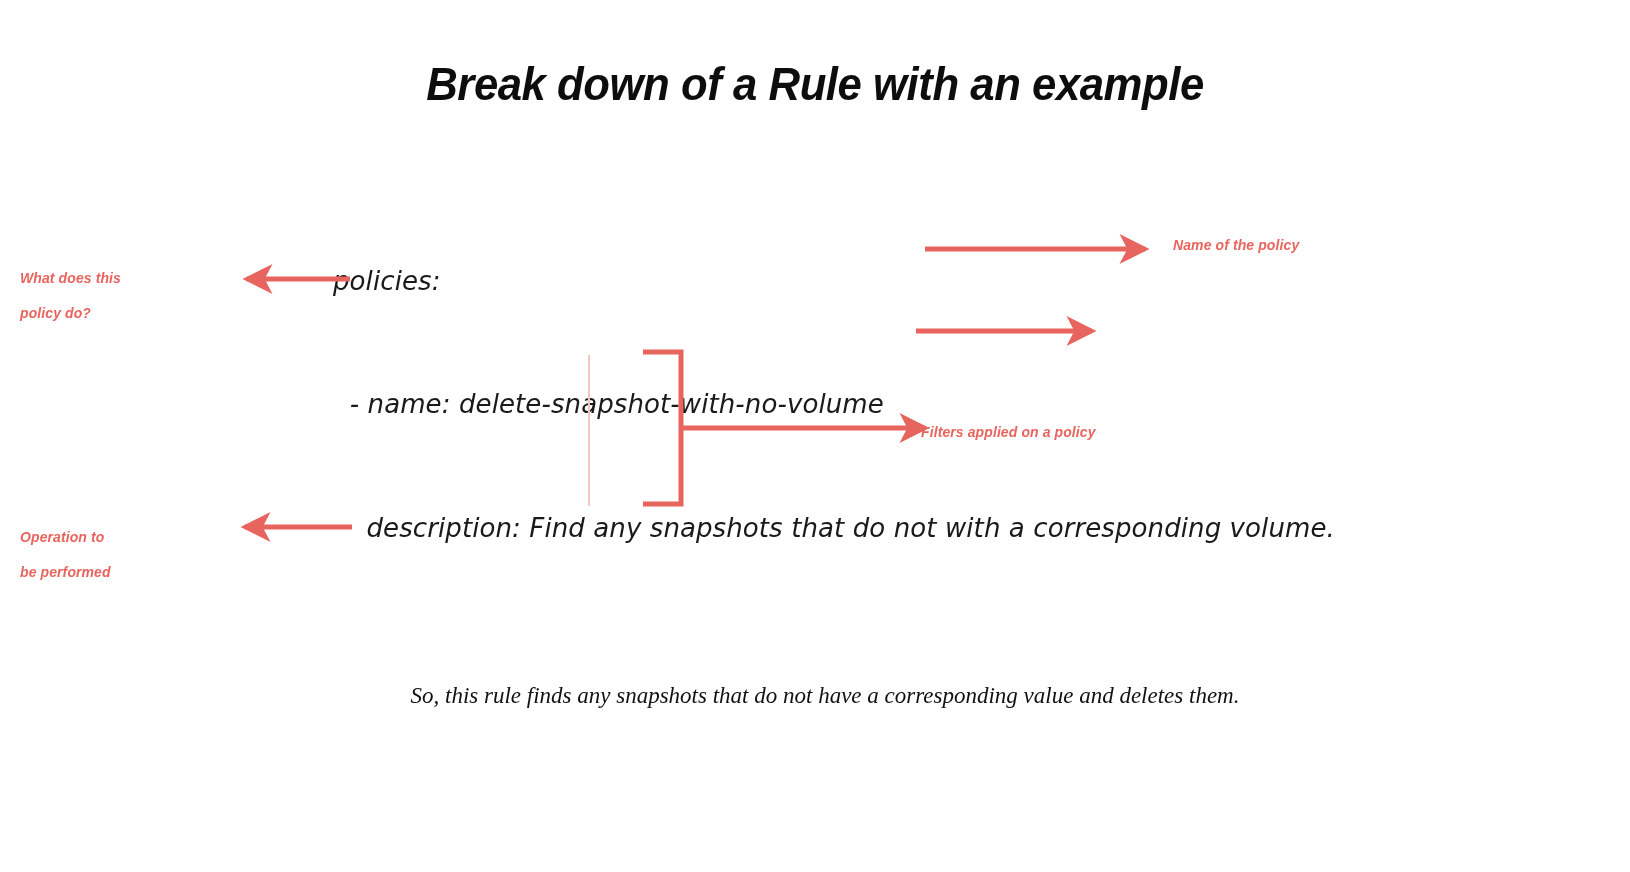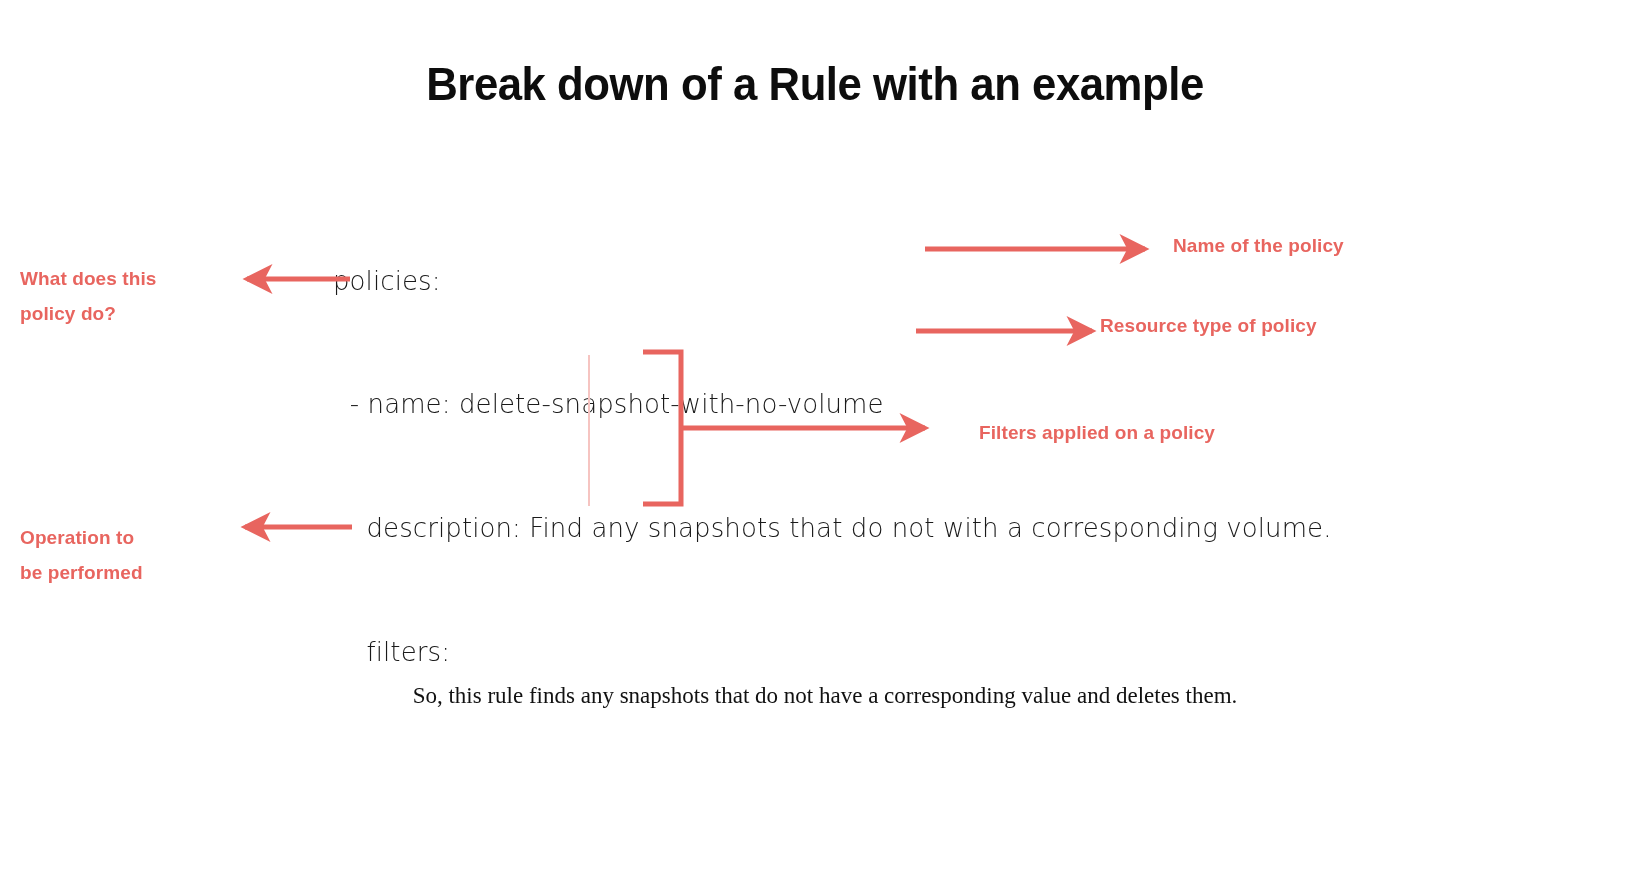--- a/index.html
+++ b/index.html
@@ -10,20 +10,21 @@
   body {
     font-family: "Liberation Sans", sans-serif;
     -webkit-font-smoothing: antialiased;
   }
   #stage {
     position: relative;
     width: 1630px;
     height: 872px;
     background: #ffffff;
     overflow: hidden;
+    font-style: italic;
   }
 
   
   #title {
     position: absolute;
     left: 0;
     top: 56px;
     width: 1630px;
     text-align: center;
     font-family: "Liberation Sans", sans-serif;
@@ -53,32 +54,32 @@
     display: block;
     height: 41.3px;
     white-space: pre;
   }
 
   
   .ann {
     position: absolute;
     font-family: "Liberation Sans", sans-serif;
     font-weight: bold;
-    font-size: 19px;
+    font-size: 14px;
     color: #E8655F;
     letter-spacing: 0.1px;
     line-height: 35px;
     white-space: pre-line;
   }
   .ann-right { text-align: left; }
   .ann-left  { text-align: left; }
 
   #lbl-name     { left: 1173px; top: 228px; }
   #lbl-resource { left: 1100px; top: 308px; }
-  #lbl-filters  { left: 979px;  top: 415px; }
+  #lbl-filters  { left: 921px;  top: 415px; }
   #lbl-what     { left: 20px;   top: 261px; width: 215px; }
   #lbl-oper     { left: 20px;   top: 520px; width: 212px; }
 
   
   #arrows {
     position: absolute;
     left: 0;
     top: 0;
     width: 1630px;
     height: 872px;
@@ -103,21 +104,20 @@
 <body>
 
 <div id="stage">
 
   <div id="title">Break down of a Rule with an example</div>
 
   <div id="yaml">
     <span class="yline">policies:</span>
     <span class="yline">  - name: delete-snapshot-with-no-volume</span>
     <span class="yline">    description: Find any snapshots that do not with a corresponding volume.</span>
-    <span class="yline">    filters:</span>
     
     
     
     
     
   </div>
 
   <svg id="arrows" viewBox="0 0 1630 872">
     <defs>
       <marker id="arrowR" viewBox="0 0 12 12" refX="9.5" refY="6" markerWidth="7.2" markerHeight="7.2" orient="auto-start-reverse">
@@ -147,21 +147,20 @@
       <line x1="350" y1="279" x2="247" y2="279" stroke="#E8655F" stroke-width="5" marker-end="url(#arrowR)"></line>
     </g>
 
     <g>
       <line x1="352" y1="527" x2="245" y2="527" stroke="#E8655F" stroke-width="5" marker-end="url(#arrowR)"></line>
     </g>
   </svg>
 
   <div class="ann ann-right" id="lbl-name">Name of the policy</div>
 
-  <div class="ann ann-right" id="lbl-resource">Resource type of policy</div>
 
   <div class="ann ann-right" id="lbl-filters">Filters applied on a policy</div>
 
   <div class="ann ann-left" id="lbl-what">What does this
 policy do?</div>
 
   <div class="ann ann-left" id="lbl-oper">Operation to
 be performed</div>
 
   <div id="caption">So, this rule finds any snapshots that do not have a corresponding value and deletes them.</div>

